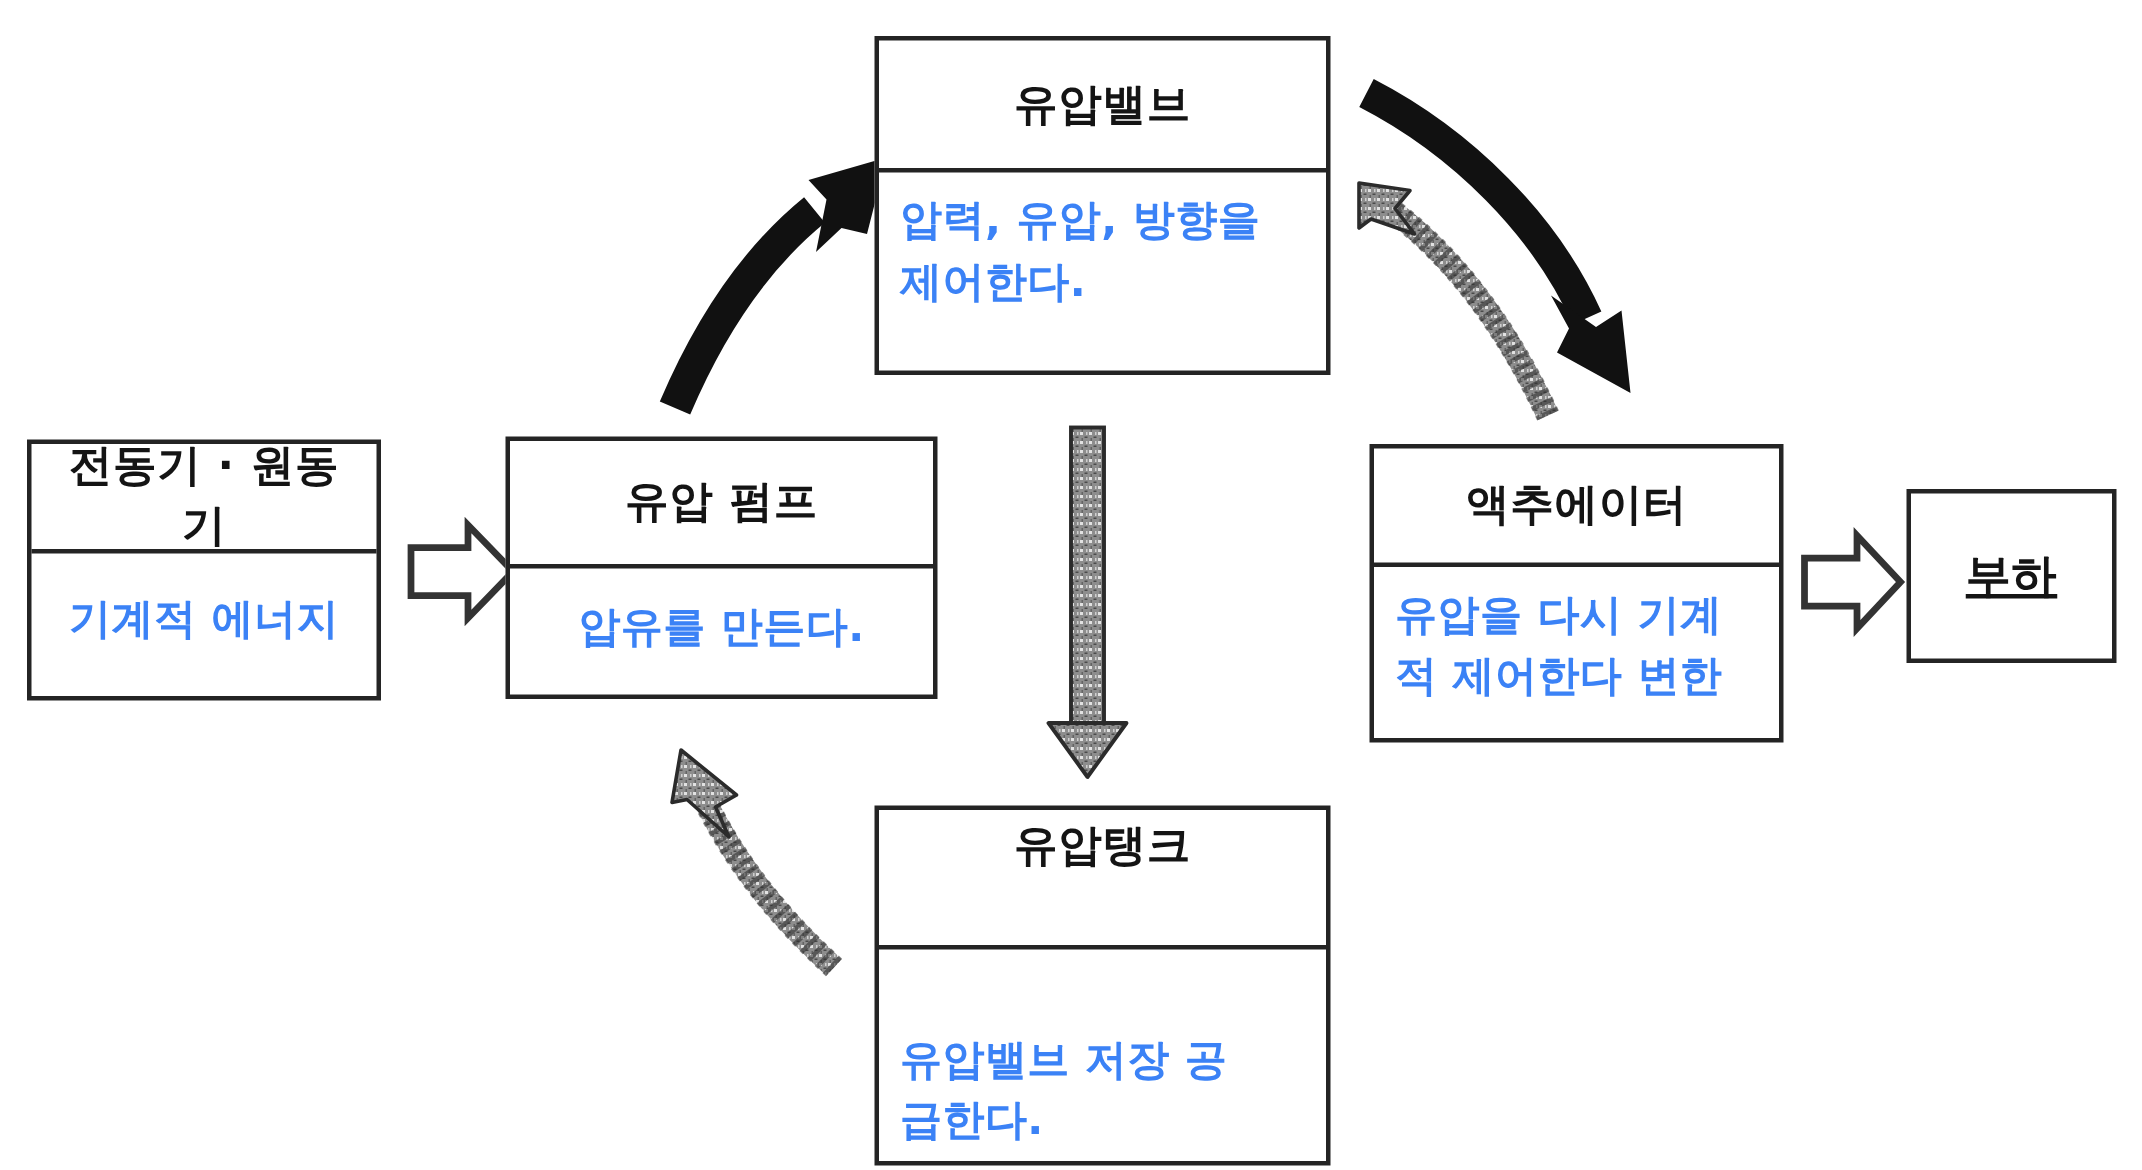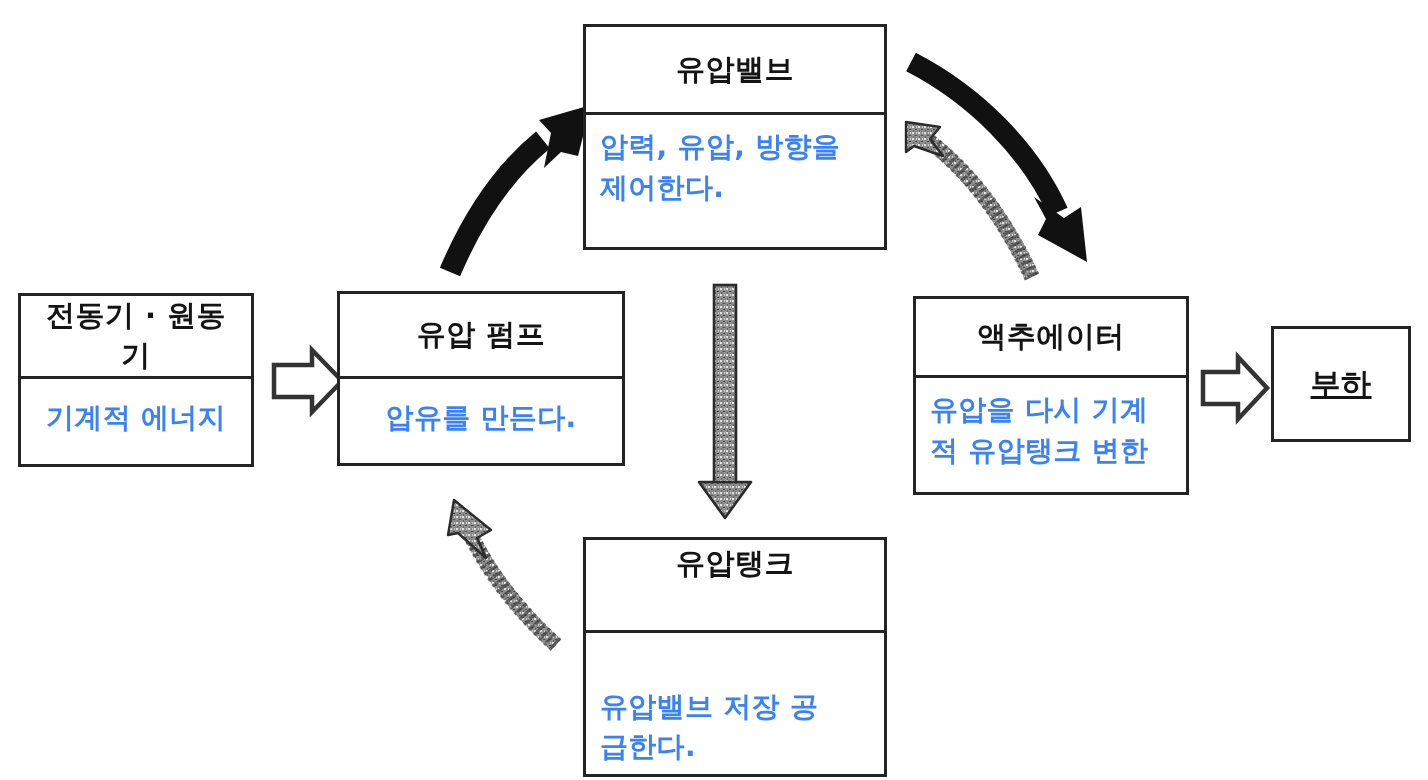--- a/index.html
+++ b/index.html
@@ -59,21 +59,21 @@
     color: #3b82f6;
     letter-spacing: 0.3px;
     white-space: pre-line;
   }
   .node.single .title {
     flex: 1 1 auto;
     text-decoration: underline;
   }
   
   #node-motor     { left: 18px;   top: 293px; width: 236px;  height: 174px; }
-  #node-motor .title { height: 80px; }
+  #node-motor .title { height: 70px; }
   #node-motor .desc  { justify-content: center; align-items: center; padding-top: 0; font-size: 28px; border-radius: 24px;}
   #node-pump      { left: 337px;  top: 291px; width: 288px;  height: 175px; }
   #node-pump .title { height: 82px; }
   #node-pump .desc  { justify-content: center; align-items: center; padding-top: 0; }
   #node-valve     { left: 583px;  top: 24px;  width: 304px;  height: 226px; }
   #node-valve .title { height: 85px; }
   #node-tank      { left: 583px;  top: 537px; width: 304px;  height: 240px; gap: 42px; }
   #node-tank .title { height: 80px; }
   #node-actuator  { left: 913px;  top: 296px; width: 276px;  height: 199px; }
   #node-actuator .title { height: 76px; }
@@ -166,20 +166,20 @@
     <div class="title">유압탱크</div>
     <div class="divider"></div>
     <div class="desc">유압밸브 저장 공
 급한다.</div>
   </div>
 
   <div class="node" id="node-actuator">
     <div class="title">액추에이터</div>
     <div class="divider"></div>
     <div class="desc">유압을 다시 기계
-적 유압탱크 변한</div>
+적 제어한다 변한</div>
   </div>
 
   <div class="node single" id="node-load">
     <div class="title">부하</div>
   </div>
 
 </div>
 
 </body></html>

